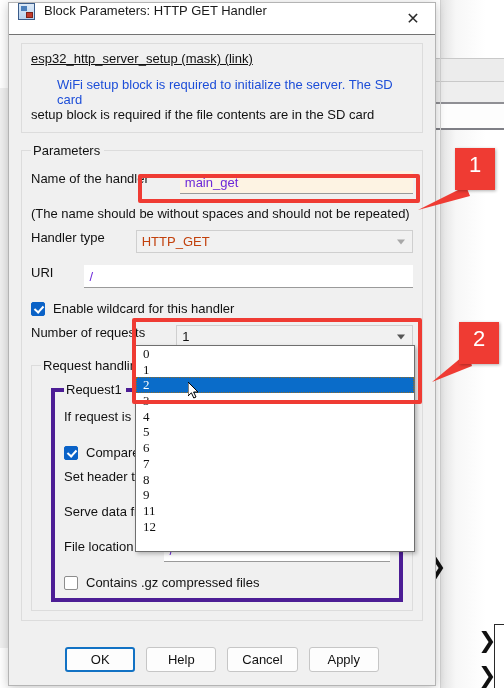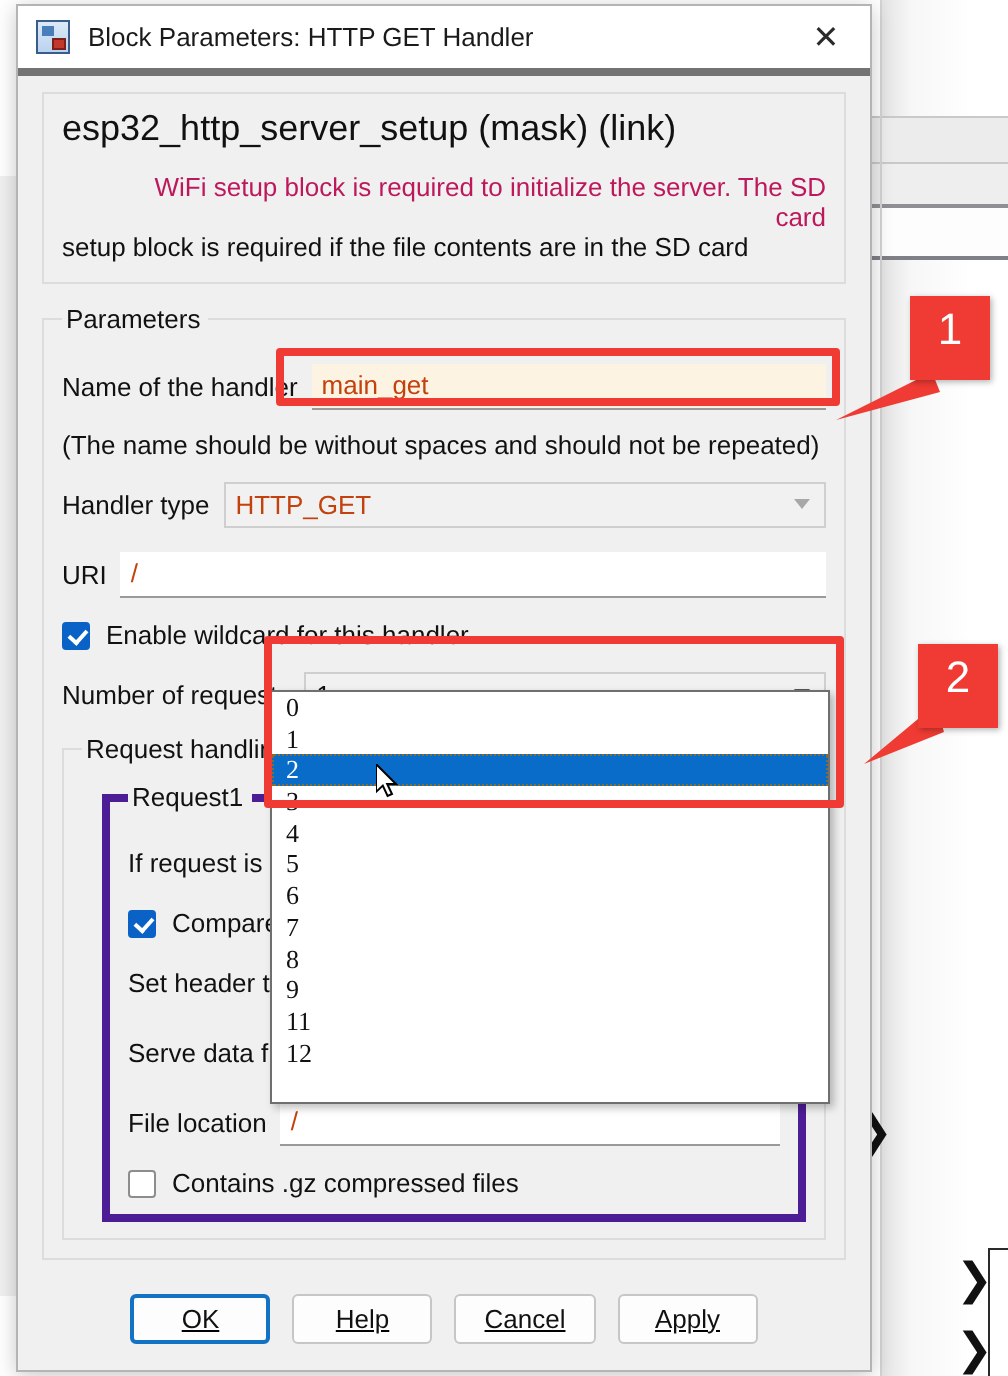--- a/index.html
+++ b/index.html
@@ -41,22 +41,22 @@
   #dialog {
     position: absolute; left: 8px; top: 2px;
     width: 428px; height: 684px;
     background: #f0f0f0;
     border: 1px solid #b4b4b4;
     box-shadow: 0 2px 10px rgba(0,0,0,.22);
     box-sizing: border-box;
   }
   .titlebar {
     position:relative; height:31px; background:#ffffff;
-    border-bottom:4px solid #737373;
-    display:flex; align-items:center;
+    border-bottom:1px solid #737373;
+    display:flex; align-items:flex-start;
   }
   .title-icon {
     width:17px; height:17px; margin-left:9px; position:relative; flex:none;
     border:1px solid #3a5c8a; background:linear-gradient(#dce9f7,#b9d3ef);
     box-sizing:border-box;
   }
   .title-icon:before{
     content:""; position:absolute; left:2px; top:2px; width:6px;height:5px;
     background:#4a7ebb;
   }
@@ -73,37 +73,37 @@
     font-size:16px; color:#2b2b2b; cursor:pointer;
     font-family:"DejaVu Sans", sans-serif;
   }
 
   .body { padding: 0 12px; position:relative; }
 
   .desc-group {
     margin-top:8px; border:1px solid #dcdcdc; background:#f0f0f0;
     padding:7px 9px 10px 9px; box-sizing:border-box;
   }
-  .desc-line { font-size:18px; color:#111; margin:0 0 11px 0; }
+  .desc-line { font-size:13px; color:#111; margin:0 0 11px 0;text-decoration:underline; }
   .desc-note { font-size:13px; color:#111; margin:0; }
-  .desc-indent { font-size:13px; color:#be185d; margin:0; padding-left:26px;text-align:right; }
+  .desc-indent { font-size:13px; color:#1d4ed8; margin:0; padding-left:26px; }
   .desc-cont { font-size:13px; color:#111; margin:0; }
 
   fieldset.params {
     margin:10px 0 0 0; padding:4px 9px 9px 9px;
     border:1px solid #dcdcdc; background:#f0f0f0;
   }
   fieldset.params > legend { font-size:13px; color:#111; padding:0 4px 0 2px; }
 
-  .row { display:flex; align-items:center; min-height:26px; margin-top:9px; }
+  .row { display:flex; align-items:flex-start; min-height:26px; margin-top:9px;gap:24px; }
   .row .lab { font-size:13px; color:#111; white-space:nowrap; }
 
   .txtfield {
     flex:1; height:23px; background:#ffffff; border:none;
-    border-bottom:1px solid #9a9a9a; font-size:13px; color:#c2410c;
+    border-bottom:1px solid #9a9a9a; font-size:13px; color:#6d28d9;
     display:flex; align-items:center; padding:0 5px; box-sizing:border-box;
     margin-left:7px;
   }
   .txtfield.highlight { background:#fdf3e3; }
 
   .combo {
     flex:1; height:23px; background:#f1f1f1; border:1px solid #cfcfcf;
     font-size:13px; display:flex; align-items:center; padding:0 5px;
     box-sizing:border-box; margin-left:7px; position:relative; color:#111;
   }
@@ -157,21 +157,20 @@
   #cursor {
     position:absolute; left:188px; top:382px; z-index:50;
     width:12px; height:18px;
   }
 
   
   .footer {
     position:absolute; left:0; right:0; bottom:0; height:52px;
     display:flex; align-items:center; justify-content:center; gap:11px;
     background:#f0f0f0;
-    text-decoration:underline;
   }
   .btn {
     min-width:70px; height:25px; padding:0 14px;
     background:#fdfdfd; border:1px solid #c6c6c6; border-radius:3px;
     font-size:13px; color:#111; display:flex; align-items:center;
     justify-content:center; cursor:pointer; box-sizing:border-box;
   }
   .btn.primary { border:2px solid #1272c4; }
 
   

